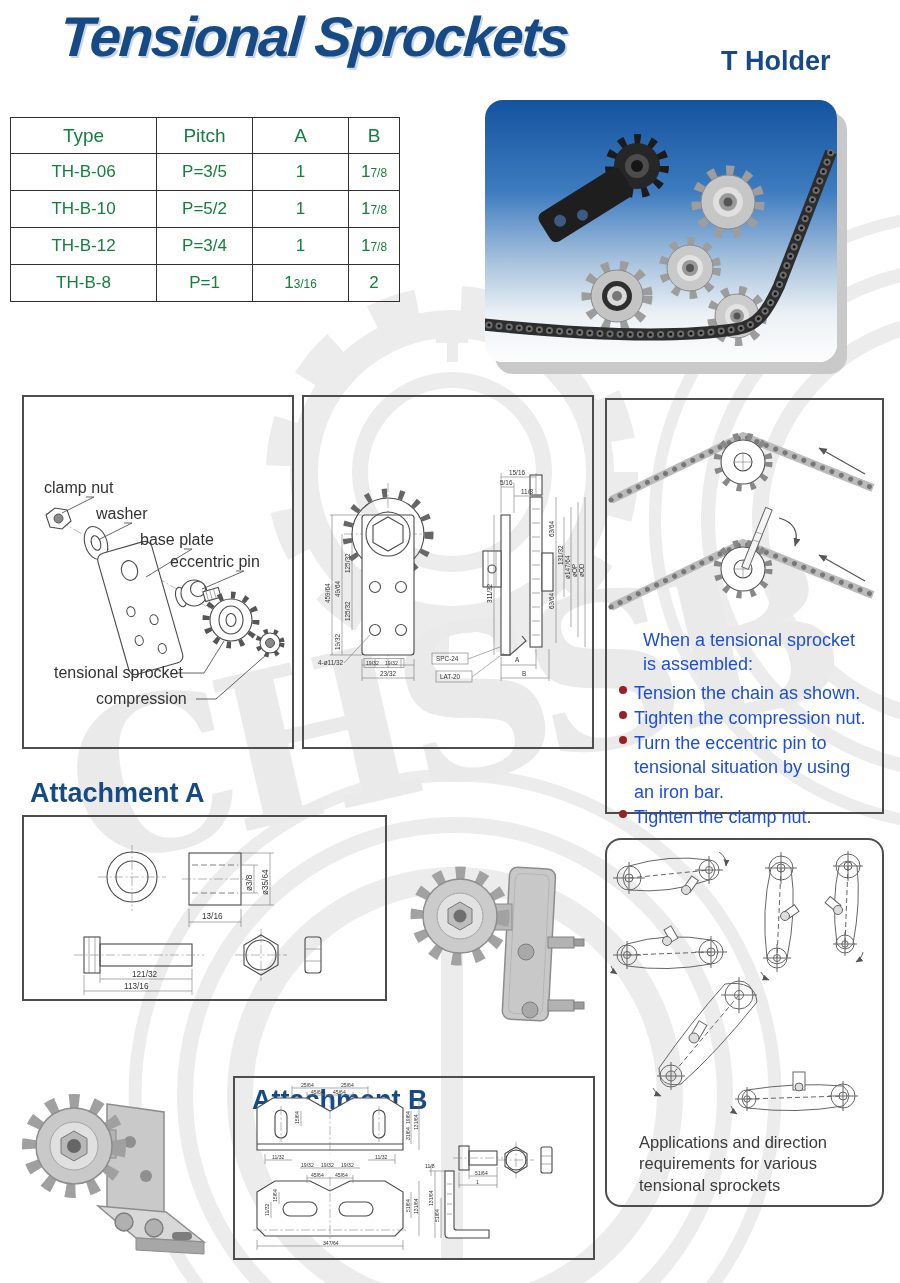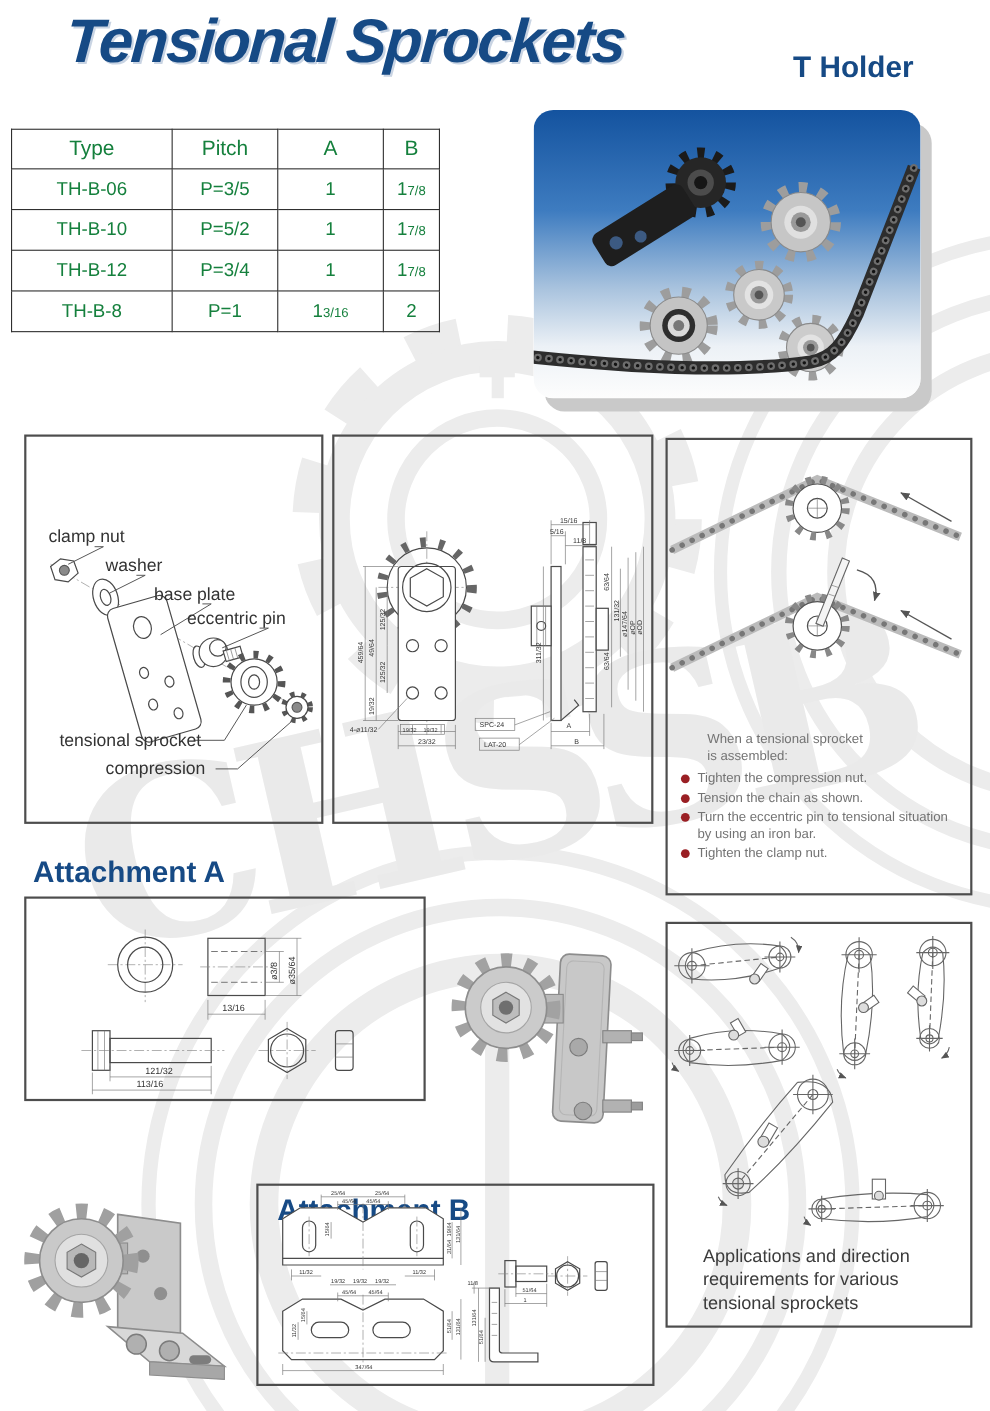--- a/index.html
+++ b/index.html
@@ -27,30 +27,30 @@
   .photo-main{position:absolute;left:485px;top:100px;width:352px;height:262px;border-radius:18px;
       box-shadow:10px 12px 0 #c9c9c9;overflow:hidden;background:#fff;}
   .photo-plain{position:absolute;background:transparent;}
 
   
   .box{position:absolute;border:2px solid #4d4d4d;background:transparent;}
   #box-exploded{left:22px;top:395px;width:268px;height:350px;}
   #box-drawing{left:302px;top:395px;width:288px;height:350px;}
   #box-assembly{left:605px;top:398px;width:275px;height:412px;}
   #box-attach-a{left:22px;top:815px;width:361px;height:182px;}
-  #box-apps{left:605px;top:838px;width:275px;height:365px;}
+  #box-apps{left:605px;top:838px;width:275px;height:365px;border-radius:16px;}
   #box-attach-b{left:233px;top:1076px;width:358px;height:180px;}
 
   .heading{position:absolute;font-size:27px;font-weight:bold;color:#164a85;}
   #head-a{left:30px;top:778px;}
   #head-b{left:252px;top:1038px;margin-top:47px;}
 
   
-  .asm-text{position:absolute;left:10px;top:228px;width:256px;color:#737373;font-size:12px;
-            line-height:1.35;margin-top:35px;}
+  .asm-text{position:absolute;left:10px;top:228px;width:256px;color:#1d4ed8;font-size:18px;
+            line-height:1.35;}
   .asm-intro{margin-left:26px;}
   .asm-text ul{list-style:none;margin:4px 0 0 0;padding:0;}
   .asm-text li{position:relative;padding-left:17px;margin:1px 0;}
   .asm-text li .dot{position:absolute;left:2px;top:5px;width:8px;height:8px;border-radius:50%;
             background:#9a1f24;}
   .apps-caption{position:absolute;left:32px;top:292px;width:218px;font-size:16.5px;
             color:#3b3b3b;line-height:1.3;}
 
   
   svg{display:block;}
@@ -410,22 +410,22 @@
             <line x1="149" y1="132" x2="155" y2="134" class="thin"></line>
           </g>
           <path d="M 172,118 Q 194,124 188,146" stroke="#555" stroke-width="1.2" marker-end="url(#arr)"></path>
           <line x1="258" y1="181" x2="212" y2="155" stroke="#555" stroke-width="1.2" marker-end="url(#arr)"></line>
         </g>
       </svg>
       <div class="asm-text">
         <div class="asm-intro">When a tensional sprocket</div>
         <div class="asm-intro">is assembled:</div>
         <ul>
+          <li><span class="dot"></span><span>Tension the chain as shown.</span></li>
           <li><span class="dot"></span><span>Tighten the  compression nut.</span></li>
-          <li><span class="dot"></span><span>Tension the chain as shown.</span></li>
           <li><span class="dot"></span><span>Turn the eccentric pin to tensional situation by using an iron bar.</span></li>
           <li><span class="dot"></span><span>Tighten the clamp nut.</span></li>
         </ul>
       </div>
     </div>
 
     <div class="heading" id="head-a">Attachment A</div>
     <div class="box" id="box-attach-a">
       <svg width="357" height="178" viewBox="0 0 357 178">
 

